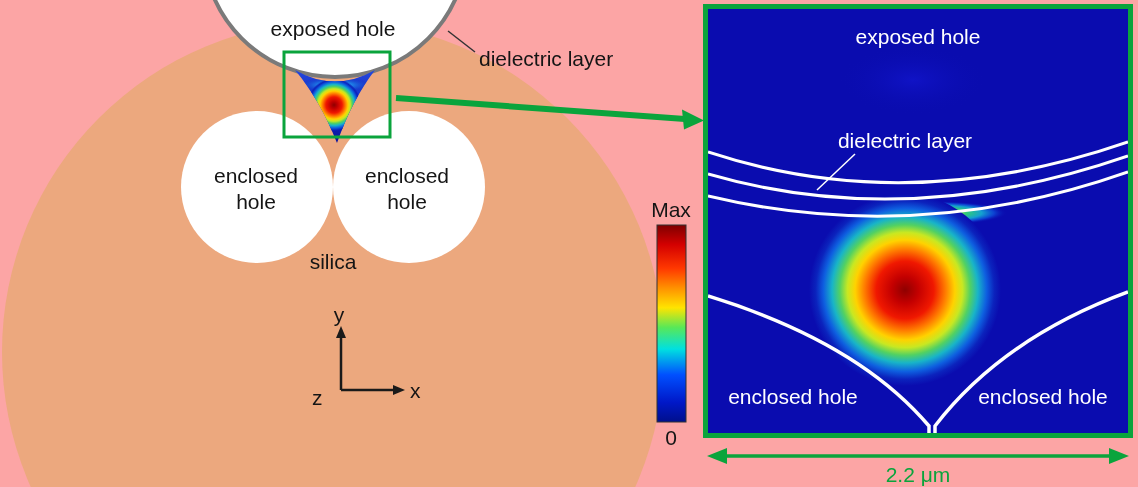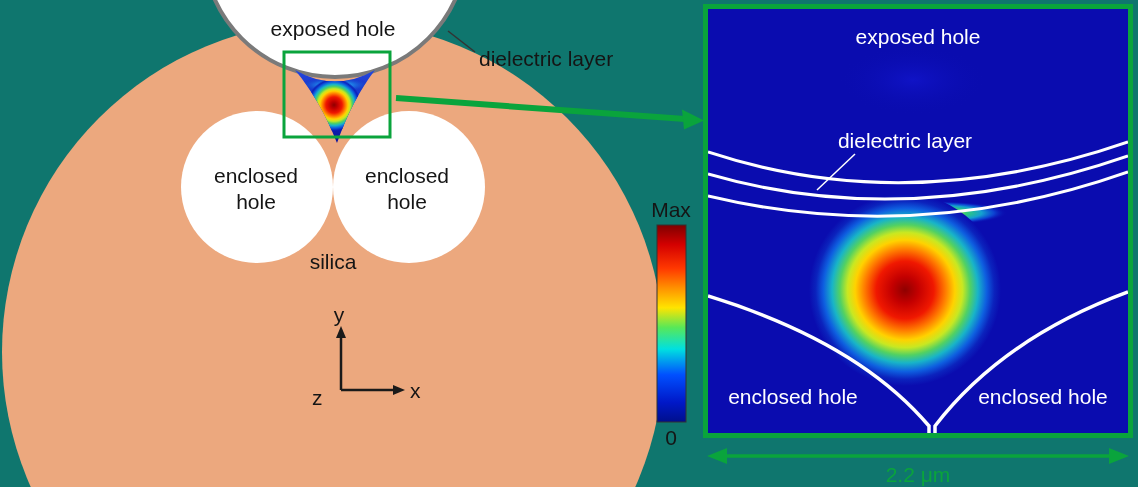--- a/index.html
+++ b/index.html
@@ -1,19 +1,19 @@
 <!DOCTYPE html>
 <html><head>
 <meta charset="utf-8">
 <style>
   html,body{margin:0;padding:0;background:#ffffff;}
   .figure{
     position:relative;
     width:1138px;height:487px;
-    background:#0f766e;
+    background:#fca5a5;
     overflow:hidden;
     font-family:"Liberation Sans", sans-serif;
   }
   svg{position:absolute;top:0;display:block;}
   #left-svg{left:0;}
   #right-svg{left:703px;}
   text{font-family:"Liberation Sans", sans-serif;}
   .lbl{font-size:21px;fill:#151515;}
   .lbl-white{font-size:21px;fill:#ffffff;}
   .lbl-green{font-size:21px;fill:#0AA43C;}

